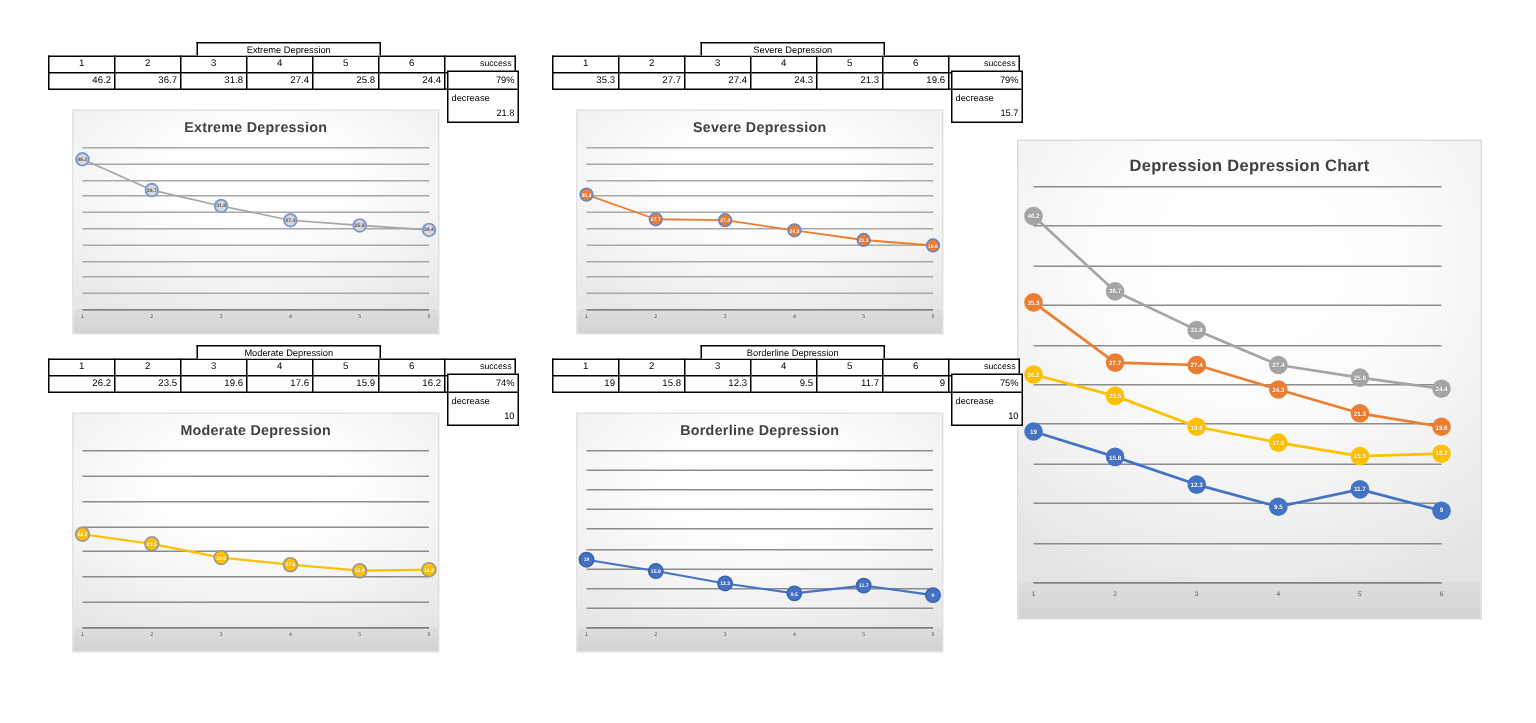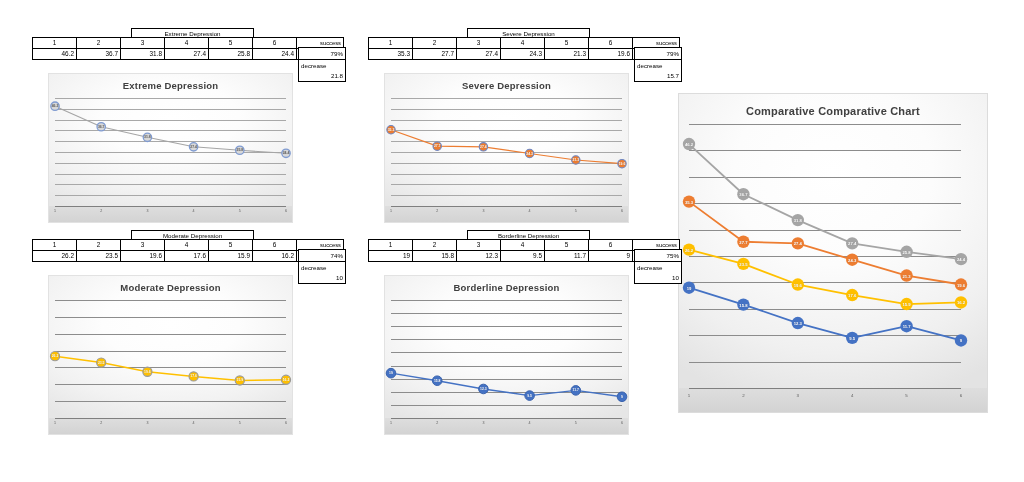--- a/index.html
+++ b/index.html
@@ -395,21 +395,21 @@
       <div class="mk-label" style="left: 6px; top: 97.16px; font-size: 3.4px; color: rgb(255, 255, 255);">19</div>
       <div class="mk-label" style="left: 52.2px; top: 104.712px; font-size: 3.4px; color: rgb(255, 255, 255);">15.8</div>
       <div class="mk-label" style="left: 98.4px; top: 112.972px; font-size: 3.4px; color: rgb(255, 255, 255);">12.3</div>
       <div class="mk-label" style="left: 144.6px; top: 119.58px; font-size: 3.4px; color: rgb(255, 255, 255);">9.5</div>
       <div class="mk-label" style="left: 190.8px; top: 114.388px; font-size: 3.4px; color: rgb(255, 255, 255);">11.7</div>
       <div class="mk-label" style="left: 237px; top: 120.76px; font-size: 3.4px; color: rgb(255, 255, 255);">9</div>
     </div>
 </div>
 
 <div class="chart cmp" id="chart-comparative" style="left:678px;top:93px;width:310px;height:320px;">
-  <div class="chart-title" style="top:11px;font-size:11px;">Comparative Comparative Chart</div>
+  <div class="chart-title" style="top:11px;font-size:11px;">Depression Depression Chart</div>
 <div class="axis-band" style="bottom: 0px; height: 24px;"></div>
     <div class="gline" style="top: 30px; left: 10px; right: 26px;"></div>
     <div class="gline" style="top: 56.4px; left: 10px; right: 26px;"></div>
     <div class="gline" style="top: 82.8px; left: 10px; right: 26px;"></div>
     <div class="gline" style="top: 109.2px; left: 10px; right: 26px;"></div>
     <div class="gline" style="top: 135.6px; left: 10px; right: 26px;"></div>
     <div class="gline" style="top: 162px; left: 10px; right: 26px;"></div>
     <div class="gline" style="top: 188.4px; left: 10px; right: 26px;"></div>
     <div class="gline" style="top: 214.8px; left: 10px; right: 26px;"></div>
     <div class="gline" style="top: 241.2px; left: 10px; right: 26px;"></div>

